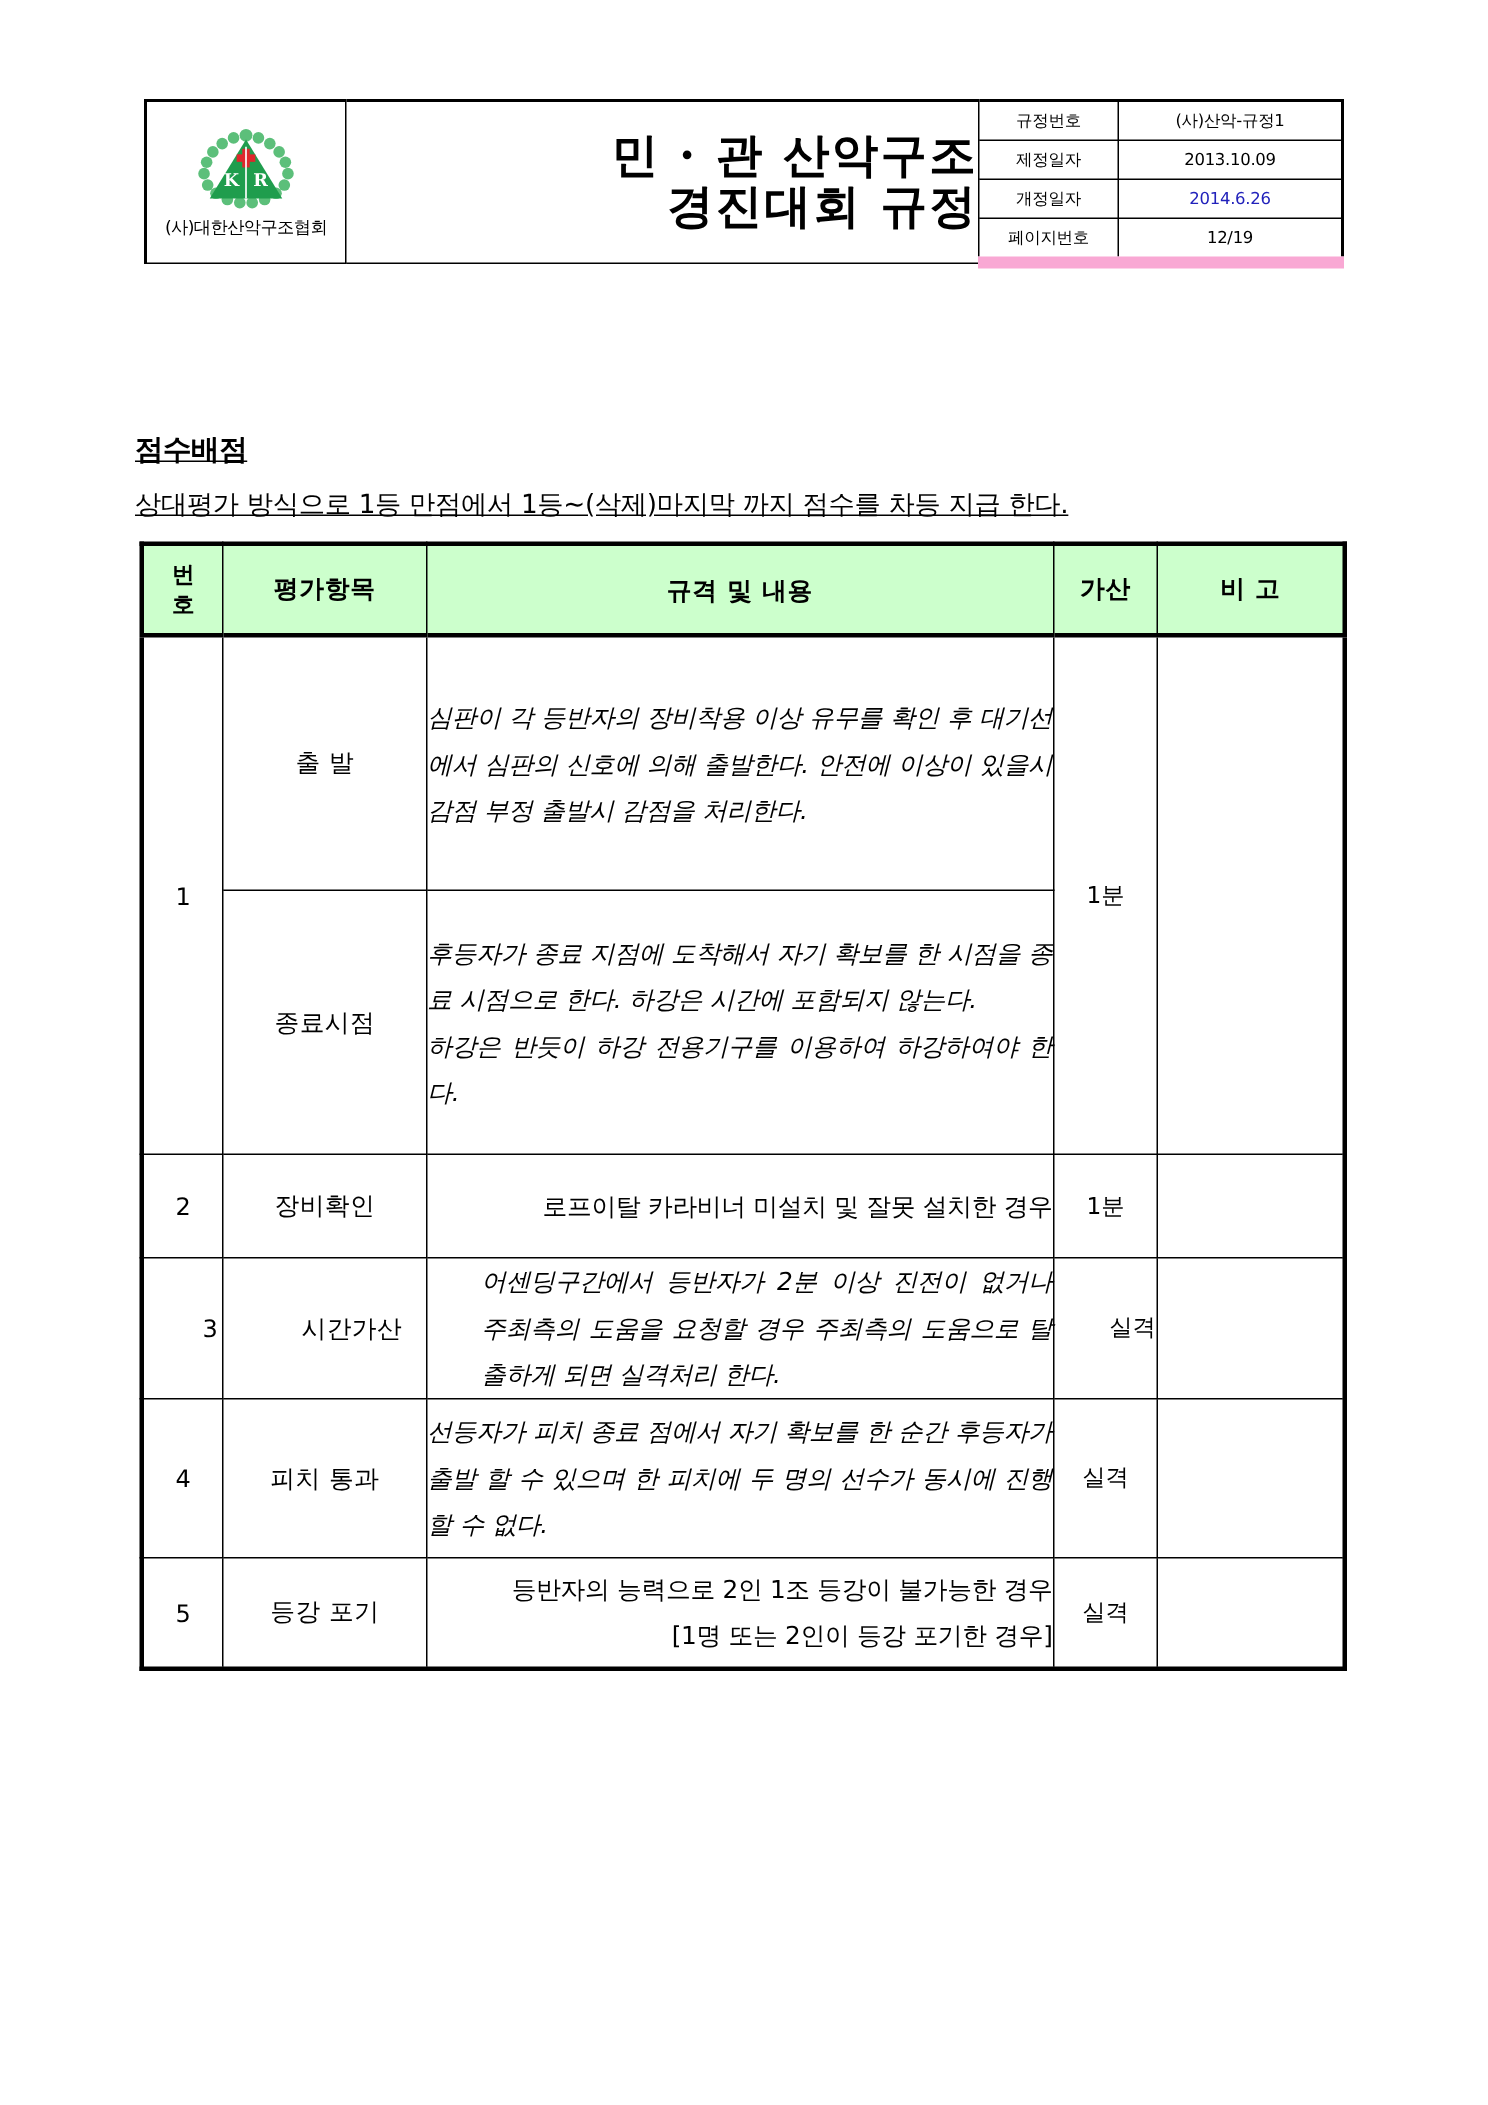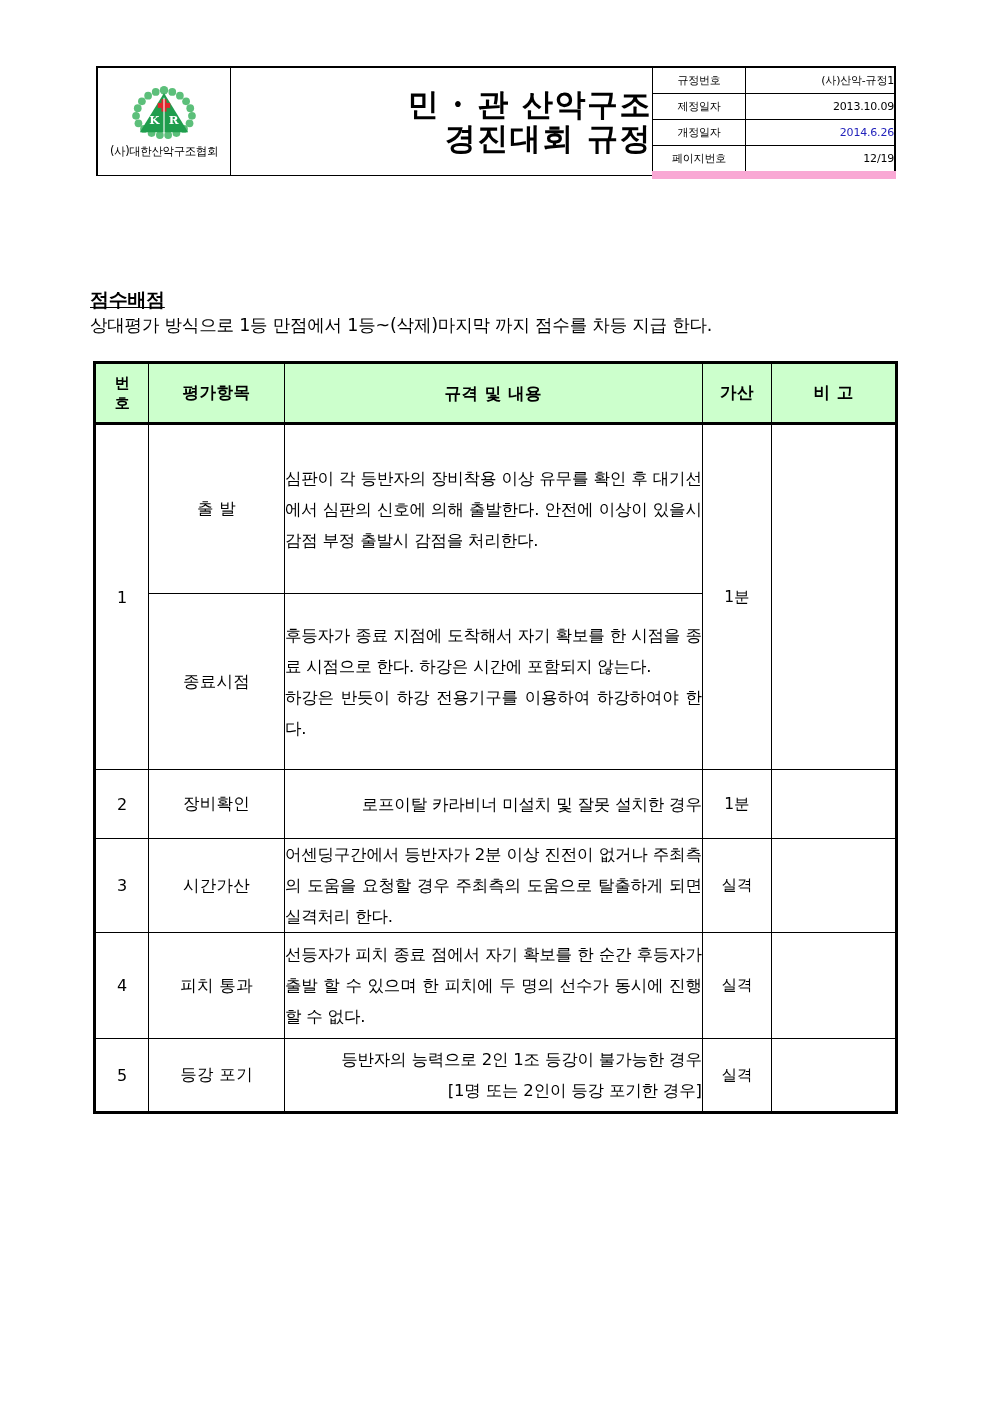--- a/index.html
+++ b/index.html
@@ -31,21 +31,21 @@
     width: 800px;
     border-collapse: collapse;
     table-layout: fixed;
   }
   .hdr td {
     border: 1px solid #000;
     padding: 0;
     vertical-align: middle;
   }
   .hdr .outer-l { border-left: 2px solid #000; }
-  .hdr .outer-r { border-right: 2px solid #000; text-align: right; }
+  .hdr .outer-r { border-right: 2px solid #000; }
   .hdr .outer-t { border-top: 2px solid #000; }
   .hdr .outer-b { border-bottom: 8px solid #f9a8d4; }
 
   .logo-cell {
     width: 132px;
     text-align: center;
     padding: 5px 0 4px 0;
   }
   .logo-mark {
     display: block;
@@ -117,26 +117,27 @@
     font-family: "DejaVu Sans", "Liberation Sans", sans-serif;
     font-weight: bold;
     font-size: 19px;
     text-decoration: underline;
     letter-spacing: -0.3px;
     white-space: nowrap;
   }
   .para2 {
     position: absolute;
     left: 90px;
-    top: 310px;
+    top: 322px;
     width: 812px;
     font-size: 17.5px;
     line-height: 31px;
     letter-spacing: -0.2px;
     white-space: nowrap;
+    text-decoration: underline;
   }
 
   
   .grid {
     position: absolute;
     left: 93px;
     top: 361px;
     width: 805px;
     border-collapse: collapse;
     table-layout: fixed;
@@ -163,27 +164,27 @@
     line-height: 20px;
     letter-spacing: 0;
   }
 
   .c-no    { width: 48px;  text-align: center; font-size: 16px; }
   .c-item  { width: 124px; text-align: center; font-size: 16.5px; letter-spacing: 0.3px; }
   .c-desc  { width: 384px; padding: 6px 14px 6px 14px; font-size: 16.5px; line-height: 31px; text-align: justify; text-justify: inter-word; letter-spacing: -0.2px; }
   .c-add   { width: 63px;  text-align: center; font-size: 15.5px; }
   .c-note  { width: 113px; }
 
-  .desc-just { text-align: justify; text-justify: inter-word; }
+  .desc-just { text-align: justify; text-justify: inter-word; font-style: italic; }
   .desc-last { text-align: right; }
 
   .r1a .c-desc { height: 168px; }
   .r1b .c-desc { height: 175px; }
   .r2 td { height: 68px; }
-  .r3 td { height: 92px; }
+  .r3 td { height: 92px; padding-left: 36px; }
   .r4 td { height: 105px; }
   .r5 td { height: 72px; }
 
   .note-blank { }
 </style>
 </head>
 <body>
 
 <div class="page">
 

